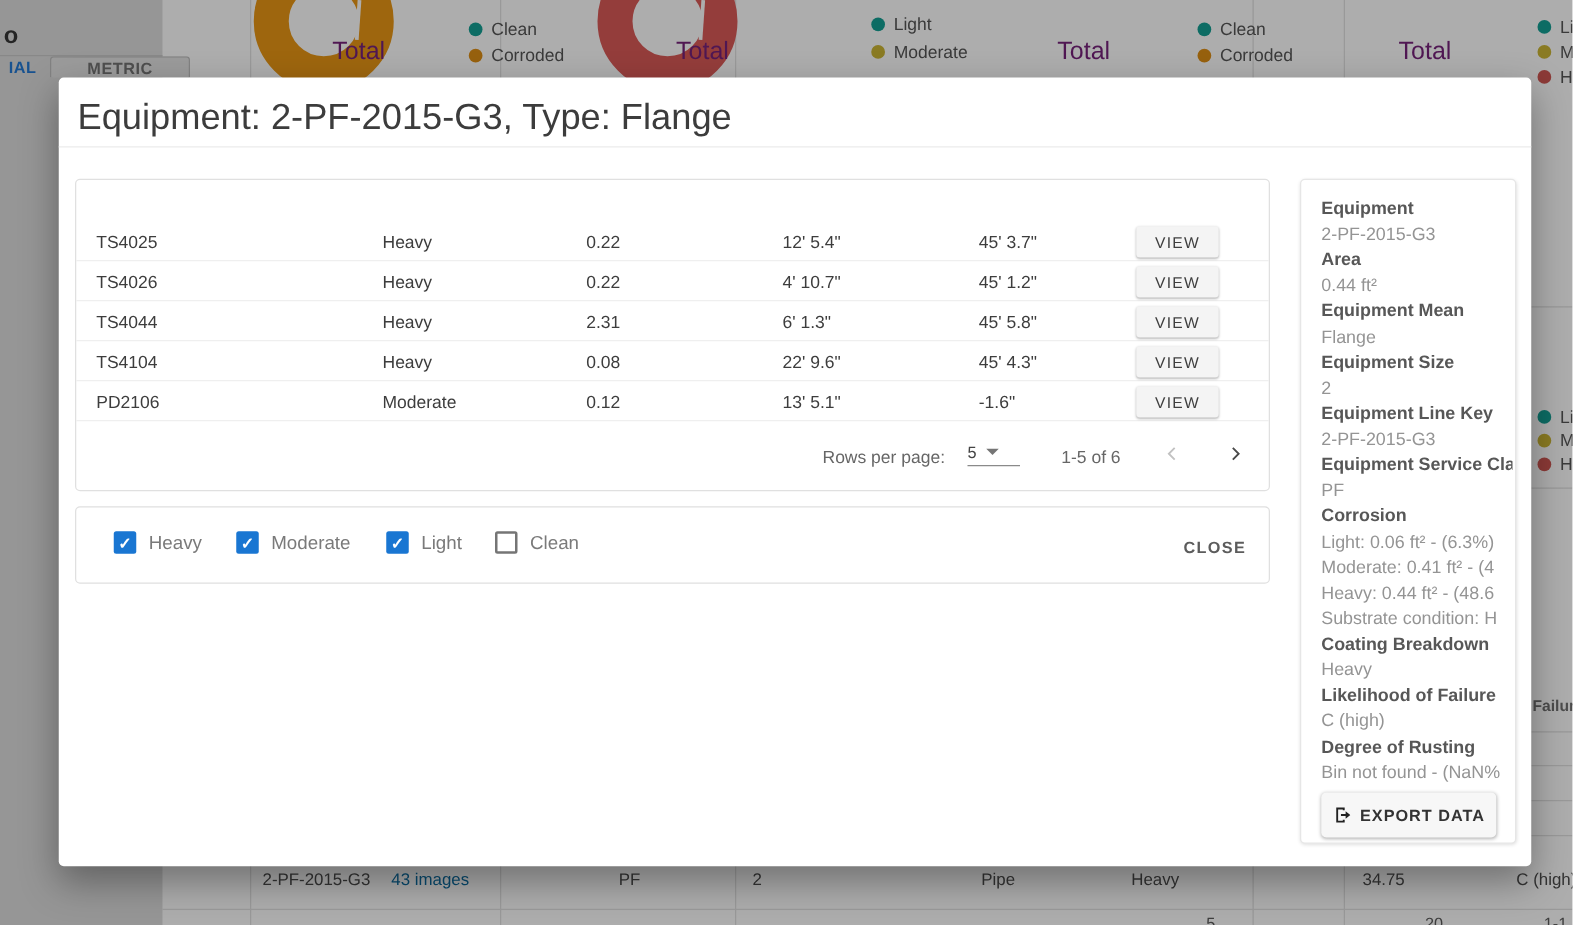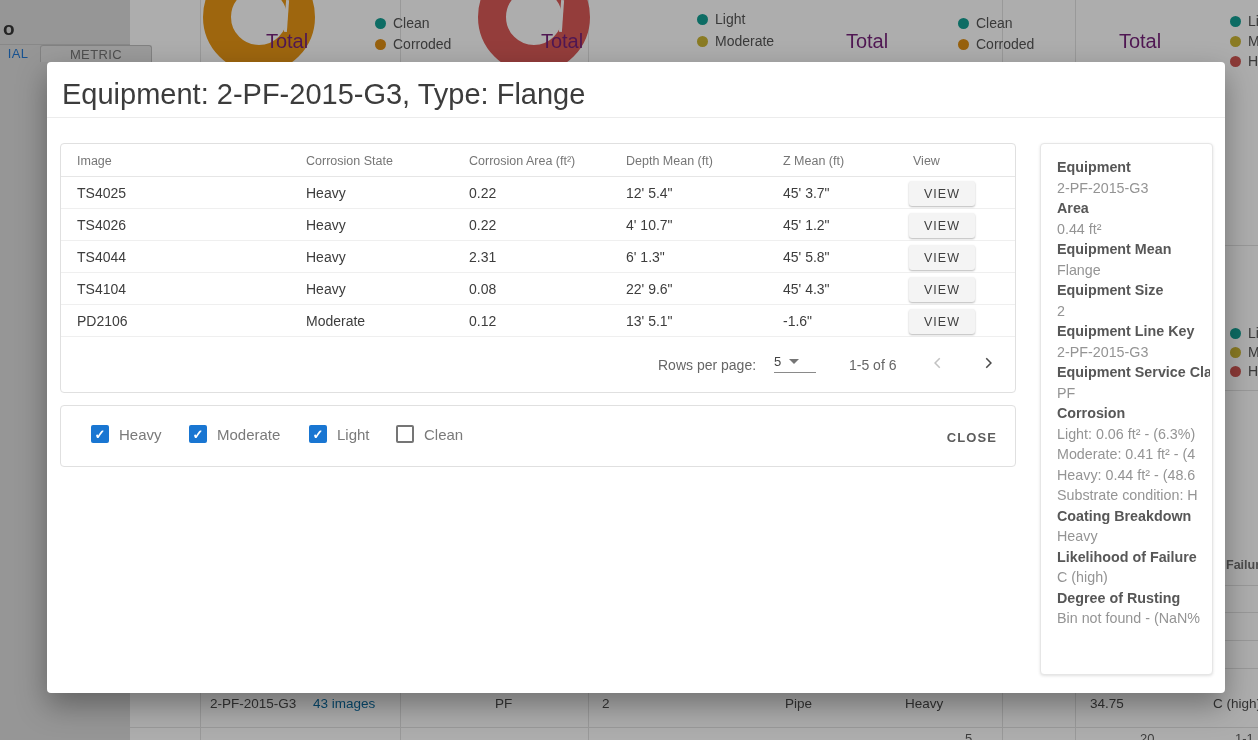--- a/index.html
+++ b/index.html
@@ -20,21 +20,21 @@
   #notch-1 { left:285px; transform:rotate(4deg); }
   #notch-2 { left:560px; transform:rotate(4deg); }
   .total-label { position:absolute; font-size:20px; color:#701a75; transform:translateX(-50%); }
 
   .legend-item { position:absolute; display:flex; align-items:center; gap:7px; white-space:nowrap; }
   .legend-dot { width:11px; height:11px; border-radius:50%; flex:0 0 auto; }
   .legend-text { font-size:14px; color:#4f4f4f; }
 
   #corner-text { position:absolute; left:3px; top:18px; font-size:19px; font-weight:bold; color:#2f2f2f; }
   #tabbar-line { position:absolute; left:0; top:44px; width:130px; height:1px; background:#c6c6c6; }
-  .tab { position:absolute; top:45px; height:17px; font-size:13px; font-weight:normal; letter-spacing:.4px;
+  .tab { position:absolute; top:45px; height:17px; font-size:13px; font-weight:bold; letter-spacing:.4px;
          display:flex; align-items:center; justify-content:center; }
   #tab-ial { left:0; width:36px; color:#1b74d3; }
   #tab-metric { left:40px; width:112px; color:#6f6f6f; background:#e4e4e4; border:1px solid #bdbdbd; border-bottom:none; border-radius:3px 3px 0 0; }
 
   #bg-failure-header { position:absolute; left:1226px; top:558px; font-size:12.5px; color:#6b6b6b; font-weight:bold; white-space:nowrap; }
   .bg-right-rowline { left:1225px; width:33px; }
 
   .bg-bottom-cell { position:absolute; top:696px; font-size:13.5px; color:#454545; white-space:nowrap; }
   #bg-images-link { color:#0369a1; }
   #bg-bottom-divider { left:130px; top:727px; width:1128px; }
@@ -199,28 +199,20 @@
   <div class="bg-bottom-pg" style="left:1235px">1-1 of 1</div>
 </div>
 
 <div id="overlay"></div>
 
 <div id="modal">
   <div id="modal-title">Equipment: 2-PF-2015-G3, Type: Flange</div>
   <div id="title-divider"></div>
 
   <div id="table-card">
-    <div id="thead">
-      <div class="th col-image">Image</div>
-      <div class="th col-state">Corrosion State</div>
-      <div class="th col-area">Corrosion Area (ft²)</div>
-      <div class="th col-depth">Depth Mean (ft)</div>
-      <div class="th col-z">Z Mean (ft)</div>
-      <div class="th col-view">View</div>
-    </div>
 
     <div class="trow" style="top:33px">
       <div class="td col-image">TS4025</div>
       <div class="td col-state">Heavy</div>
       <div class="td col-area">0.22</div>
       <div class="td col-depth">12' 5.4"</div>
       <div class="td col-z">45' 3.7"</div>
       <button class="view-btn">VIEW</button>
     </div>
     <div class="trow" style="top:65px">
@@ -315,14 +307,21 @@
       <div class="pv">Moderate: 0.41 ft² - (4</div>
       <div class="pv">Heavy: 0.44 ft² - (48.6</div>
       <div class="pv">Substrate condition: H</div>
       <div class="pl">Coating Breakdown</div>
       <div class="pv">Heavy</div>
       <div class="pl">Likelihood of Failure</div>
       <div class="pv">C (high)</div>
       <div class="pl">Degree of Rusting</div>
       <div class="pv">Bin not found - (NaN%</div>
     </div>
+    <button id="export-btn">
+      <svg width="18" height="18" viewBox="0 0 24 24">
+        <path d="M4 4h9v3h-2V6H6v12h5v-1h2v3H4z" fill="#222"></path>
+        <path d="M14 8l5 4-5 4v-3H9v-2h5z" fill="#222"></path>
+      </svg>
+      <span>EXPORT DATA</span>
+    </button>
   </div>
 </div>
 
 </body></html>

